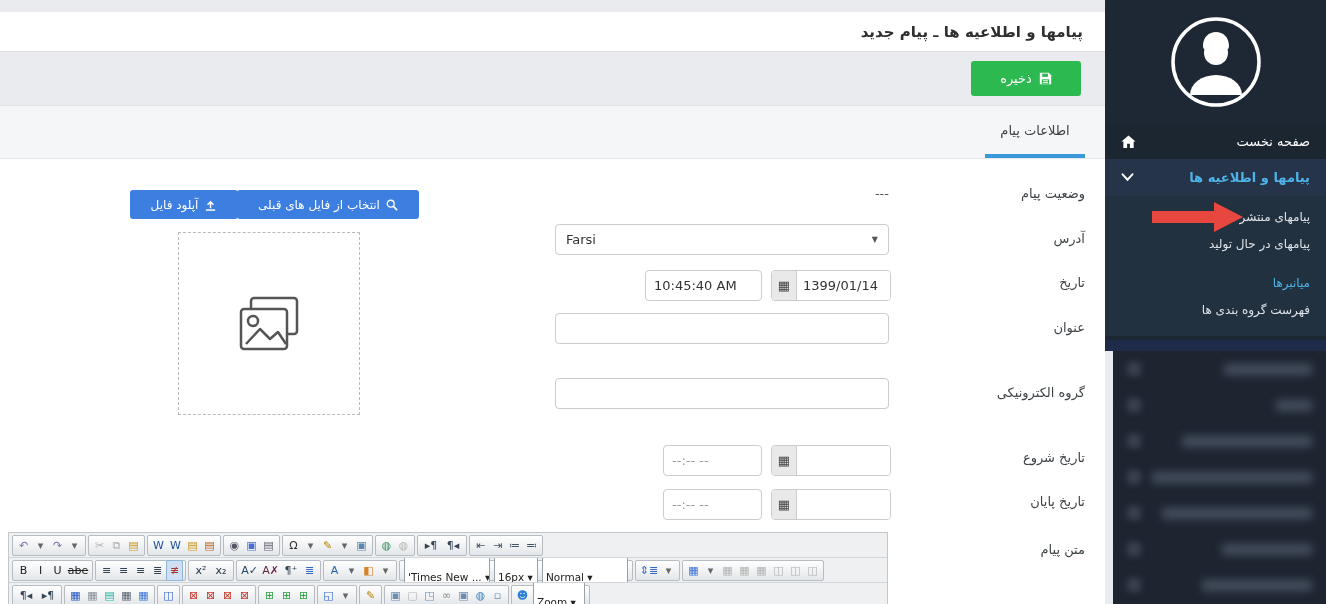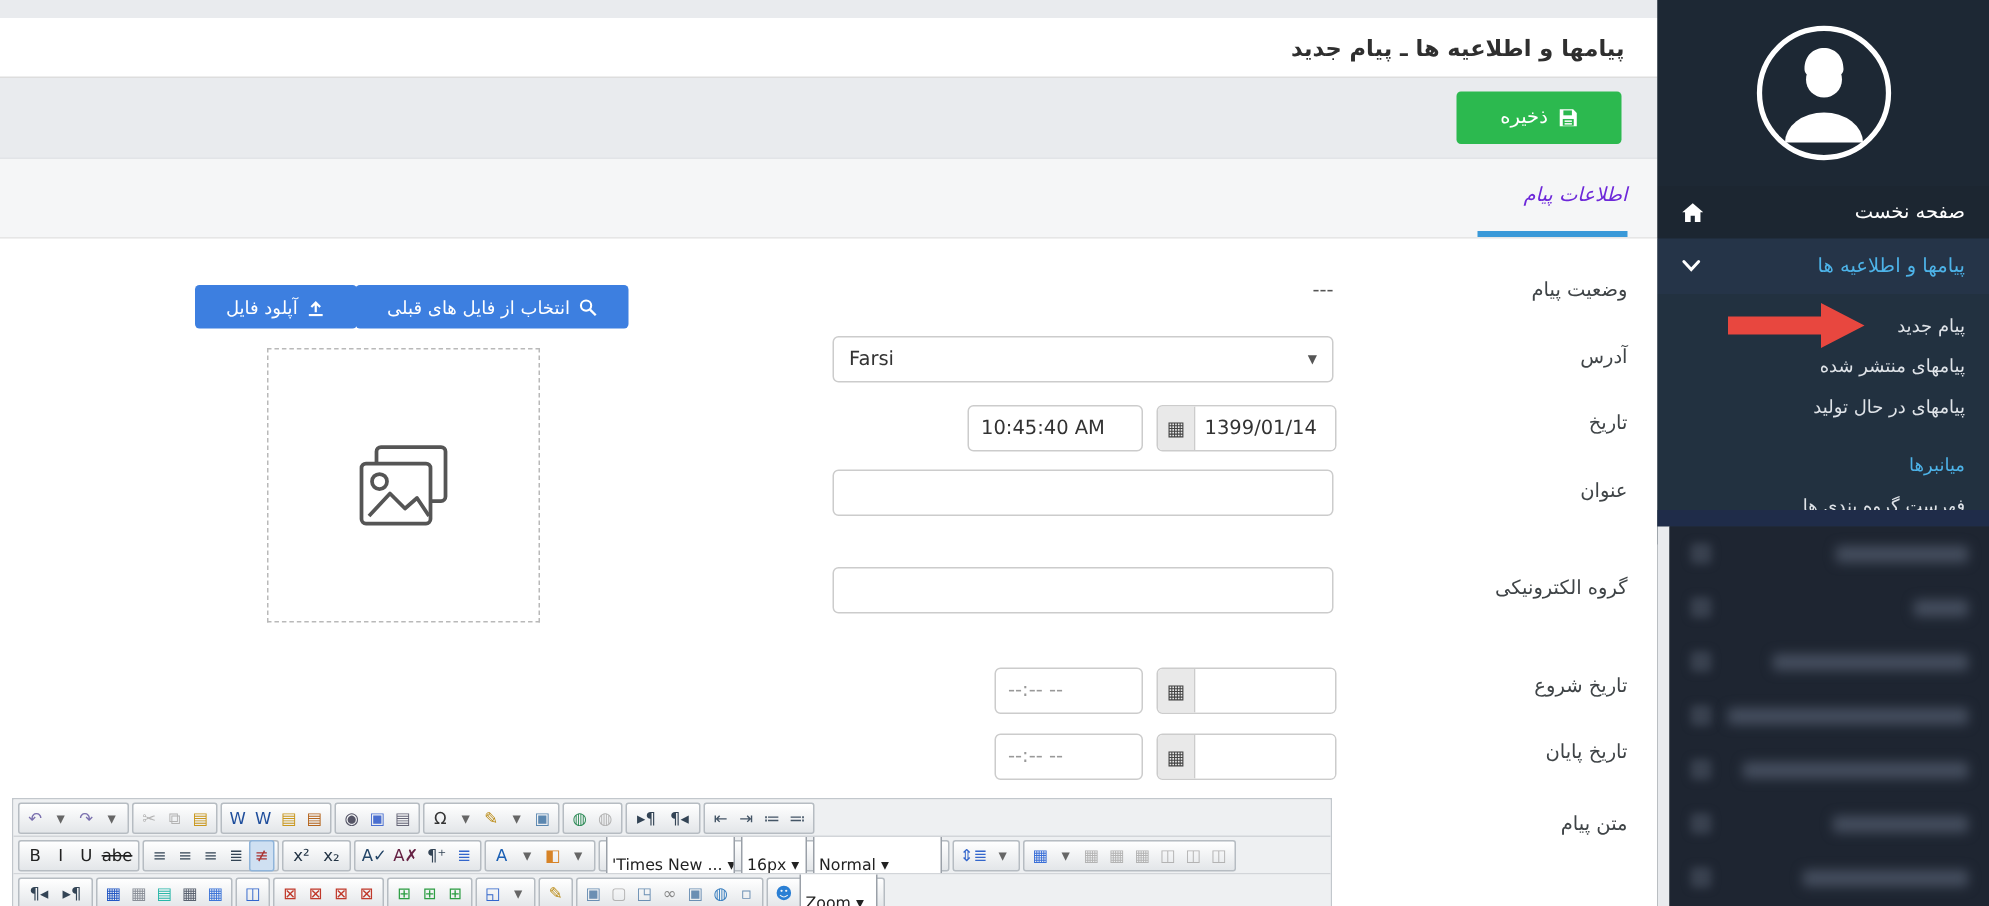--- a/index.html
+++ b/index.html
@@ -15,21 +15,21 @@
 
   
   .actionbar { height:54px; background:#e9ebee; position:relative; border-bottom:1px solid #e2e4e7;}
   .save-btn { position:absolute; right:24px; top:9px; width:110px; height:35px; background:#2cb94f;
               border:none; border-radius:3px; color:#fff; font-size:13px; display:flex; align-items:center;
               justify-content:center; gap:7px; direction:rtl; cursor:pointer; font-family:inherit;}
 
   
   .tabbar { height:53px; background:#f5f6f7; border-bottom:1px solid #e6e6e6; position:relative; }
   .tab { position:absolute; right:20px; top:0; width:100px; height:49px; display:flex; align-items:center;
-         justify-content:flex-start; color:#6d28d9; font-size:13px; direction:rtl; cursor:pointer;font-style:italic;}
+         justify-content:center; color:#404040; font-size:13px; direction:rtl; cursor:pointer;}
   .tab-underline { position:absolute; right:20px; bottom:0; width:100px; height:4px; background:#3a99d8; }
 
   
   .content { position:absolute; top:148px; left:0; width:1105px; height:456px; background:#fff; overflow:hidden; }
 
   .f-label { position:absolute; right:20px; font-size:13px; color:#3f4447; direction:rtl; white-space:nowrap; }
   .status-value { position:absolute; left:555px; top:26px; width:334px; text-align:right; color:#555; font-size:13px; }
 
   .select-box { position:absolute; left:555px; top:64px; width:334px; height:31px; border:1px solid #ccc;
                 border-radius:4px; background:#fff; display:flex; align-items:center; padding:0 10px;
@@ -71,21 +71,21 @@
   .tb-act { background:#cfe0f2; border:1px solid #8fb4da; border-radius:2px; }
   .tb-dd { background:#fff; border:1px solid #9aa0a8; border-radius:2px; height:17px; line-height:15px;
            font-size:10.5px; padding:15px 3px; margin:0 2px; color:#222; text-align:left; overflow:hidden;}
   .editor-body { background:#fff; height:160px; }
 
   
   .sidebar { position:absolute; right:0; top:0; width:221px; height:604px; background:#1d2834; }
   .avatar-block { height:124px; display:flex; align-items:center; justify-content:center; background:#1d2834;}
   .side-row { display:flex; align-items:center; justify-content:space-between; padding:0 16px; direction:ltr; cursor:pointer;}
   .side-home { height:35px; background:#1c2631; color:#fff; font-size:13px; }
-  .side-parent { height:37px; background:#253448; color:#4db3e8; font-size:13px; }
+  .side-parent { height:37px; background:#253448; color:#4db3e8; font-size:13px;font-weight:bold; }
   .side-label { direction:rtl; }
   .submenu { background:#223140; padding:8px 0 12px; position:relative; }
   .smenu-item { height:27px; line-height:27px; text-align:right; padding:0 16px; color:#dfe3e8; font-size:12px;
                 direction:rtl; cursor:pointer;}
   .smenu-header { color:#4db3e8; margin-top:12px; cursor:default;}
   .arrow { position:absolute; left:45px; top:4px; }
 
   .navy-strip { position:absolute; top:340px; right:0; width:221px; height:11px; background:#1f2c49; }
   .gutter { position:absolute; top:351px; right:213px; width:8px; height:253px; background:#e9ebee; }
   .blur-panel { position:absolute; top:351px; right:0; width:213px; height:253px; background:#1e2531; overflow:hidden;}
@@ -352,21 +352,20 @@
 
   <div class="side-row side-parent">
     <svg width="13" height="9" viewBox="0 0 14 10">
       <path d="M1.5 1.5 7 7.5l5.5-6" fill="none" stroke="#fff" stroke-width="2.2" stroke-linecap="round"></path>
     </svg>
     <span class="side-label">پیامها و اطلاعیه ها</span>
   </div>
 
   <div class="submenu">
     <div>
-        <div class="smenu-item">پیام جدید</div>
         <div class="smenu-item">پیامهای منتشر شده</div>
         <div class="smenu-item">پیامهای در حال تولید</div>
       </div>
     <svg class="arrow" width="95" height="34" viewBox="0 0 95 34">
       <path d="M2 11h62V2l29 15-29 15v-9H2z" fill="#e8473f"></path>
     </svg>
     <div class="smenu-item smenu-header">میانبرها</div>
     <div>
         <div class="smenu-item">فهرست گروه بندی ها</div>
       </div>

